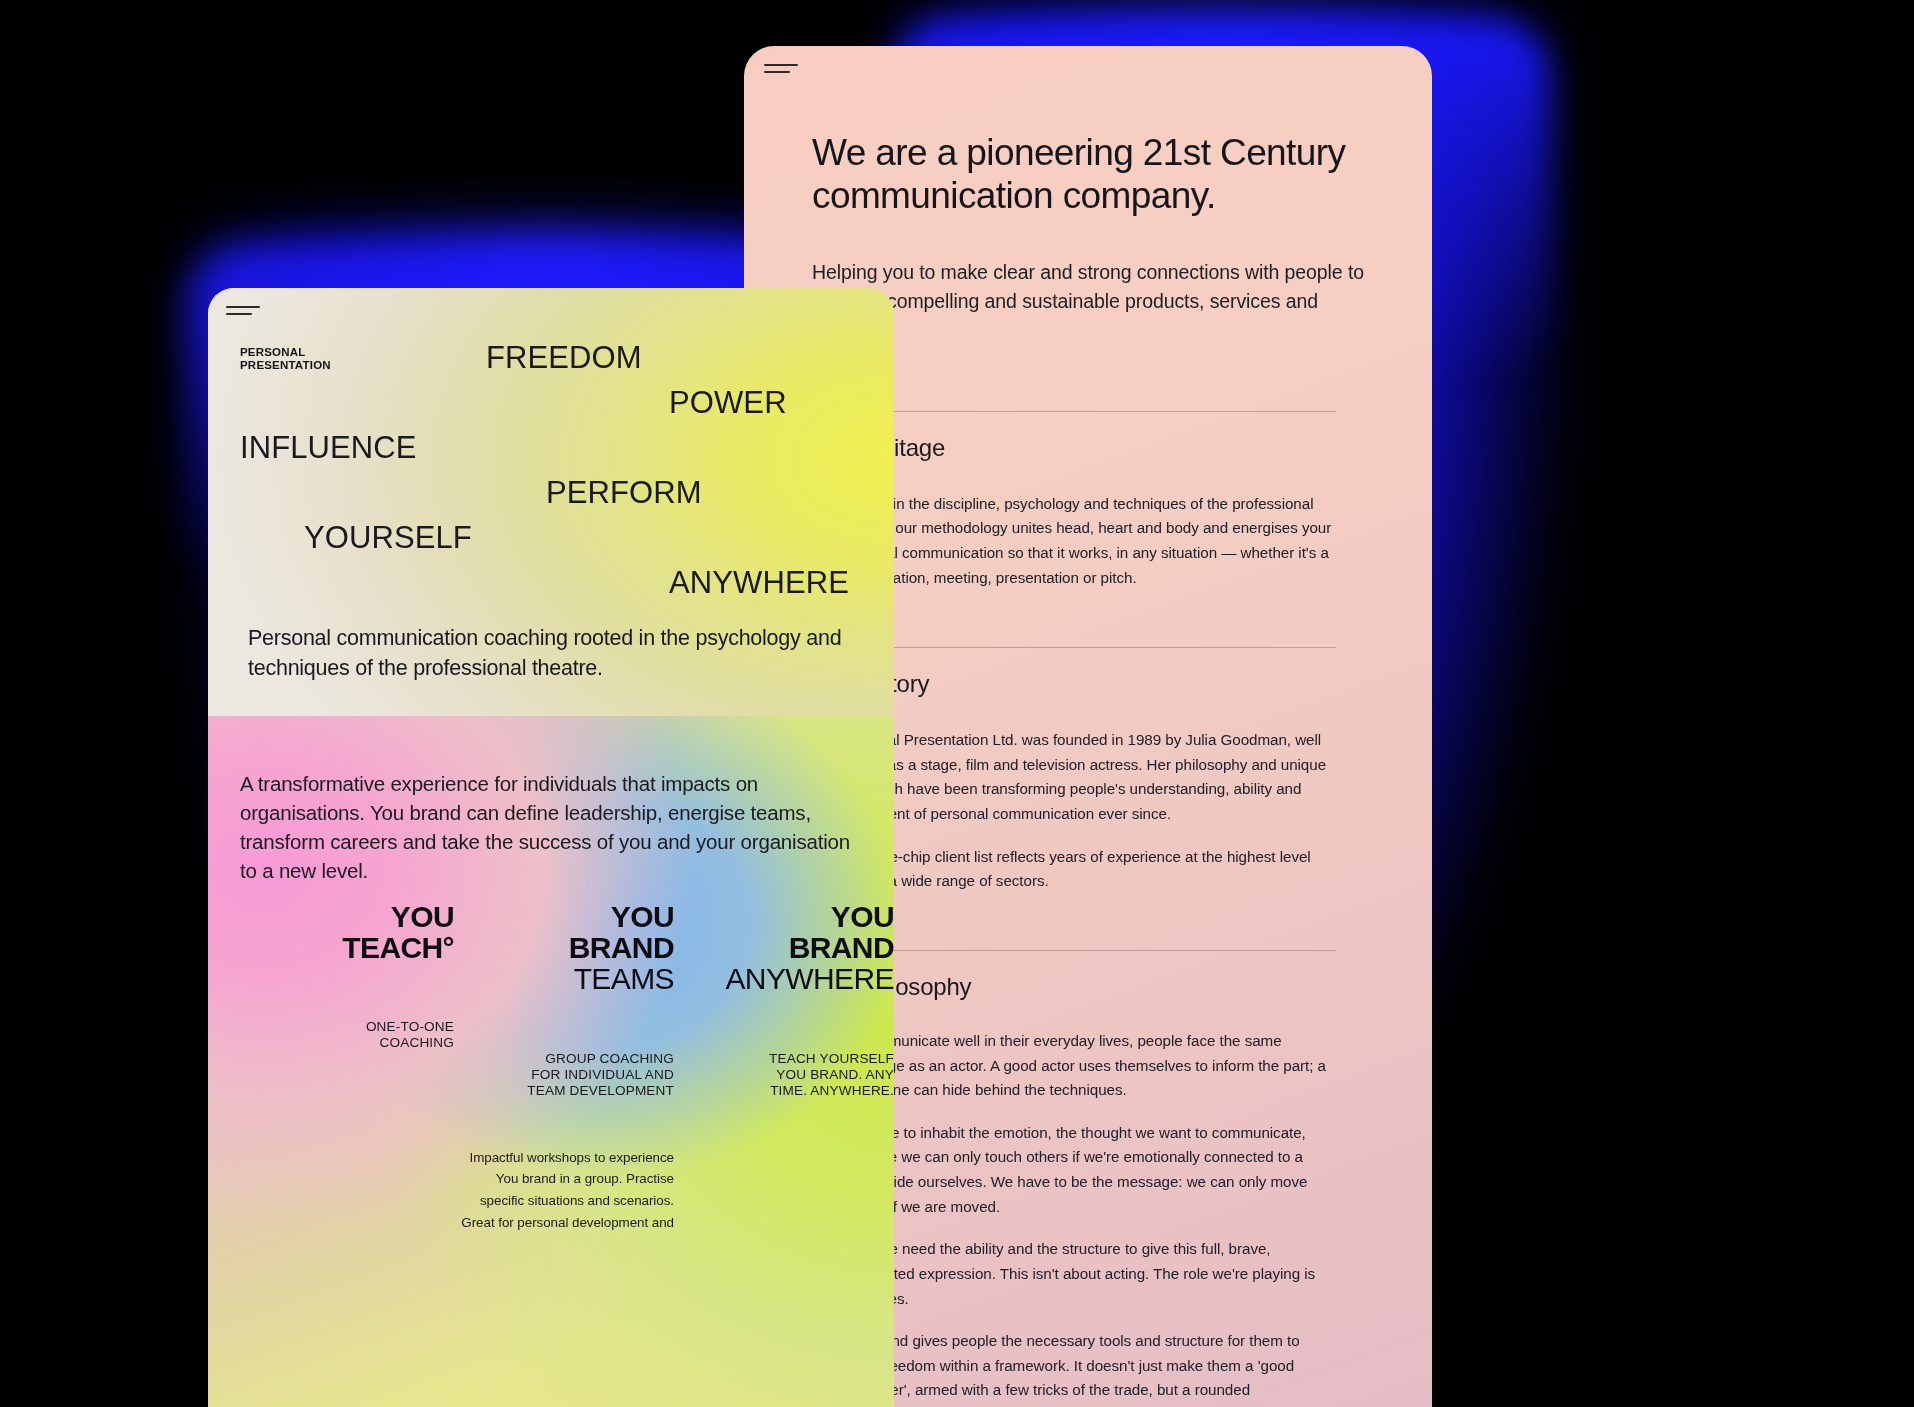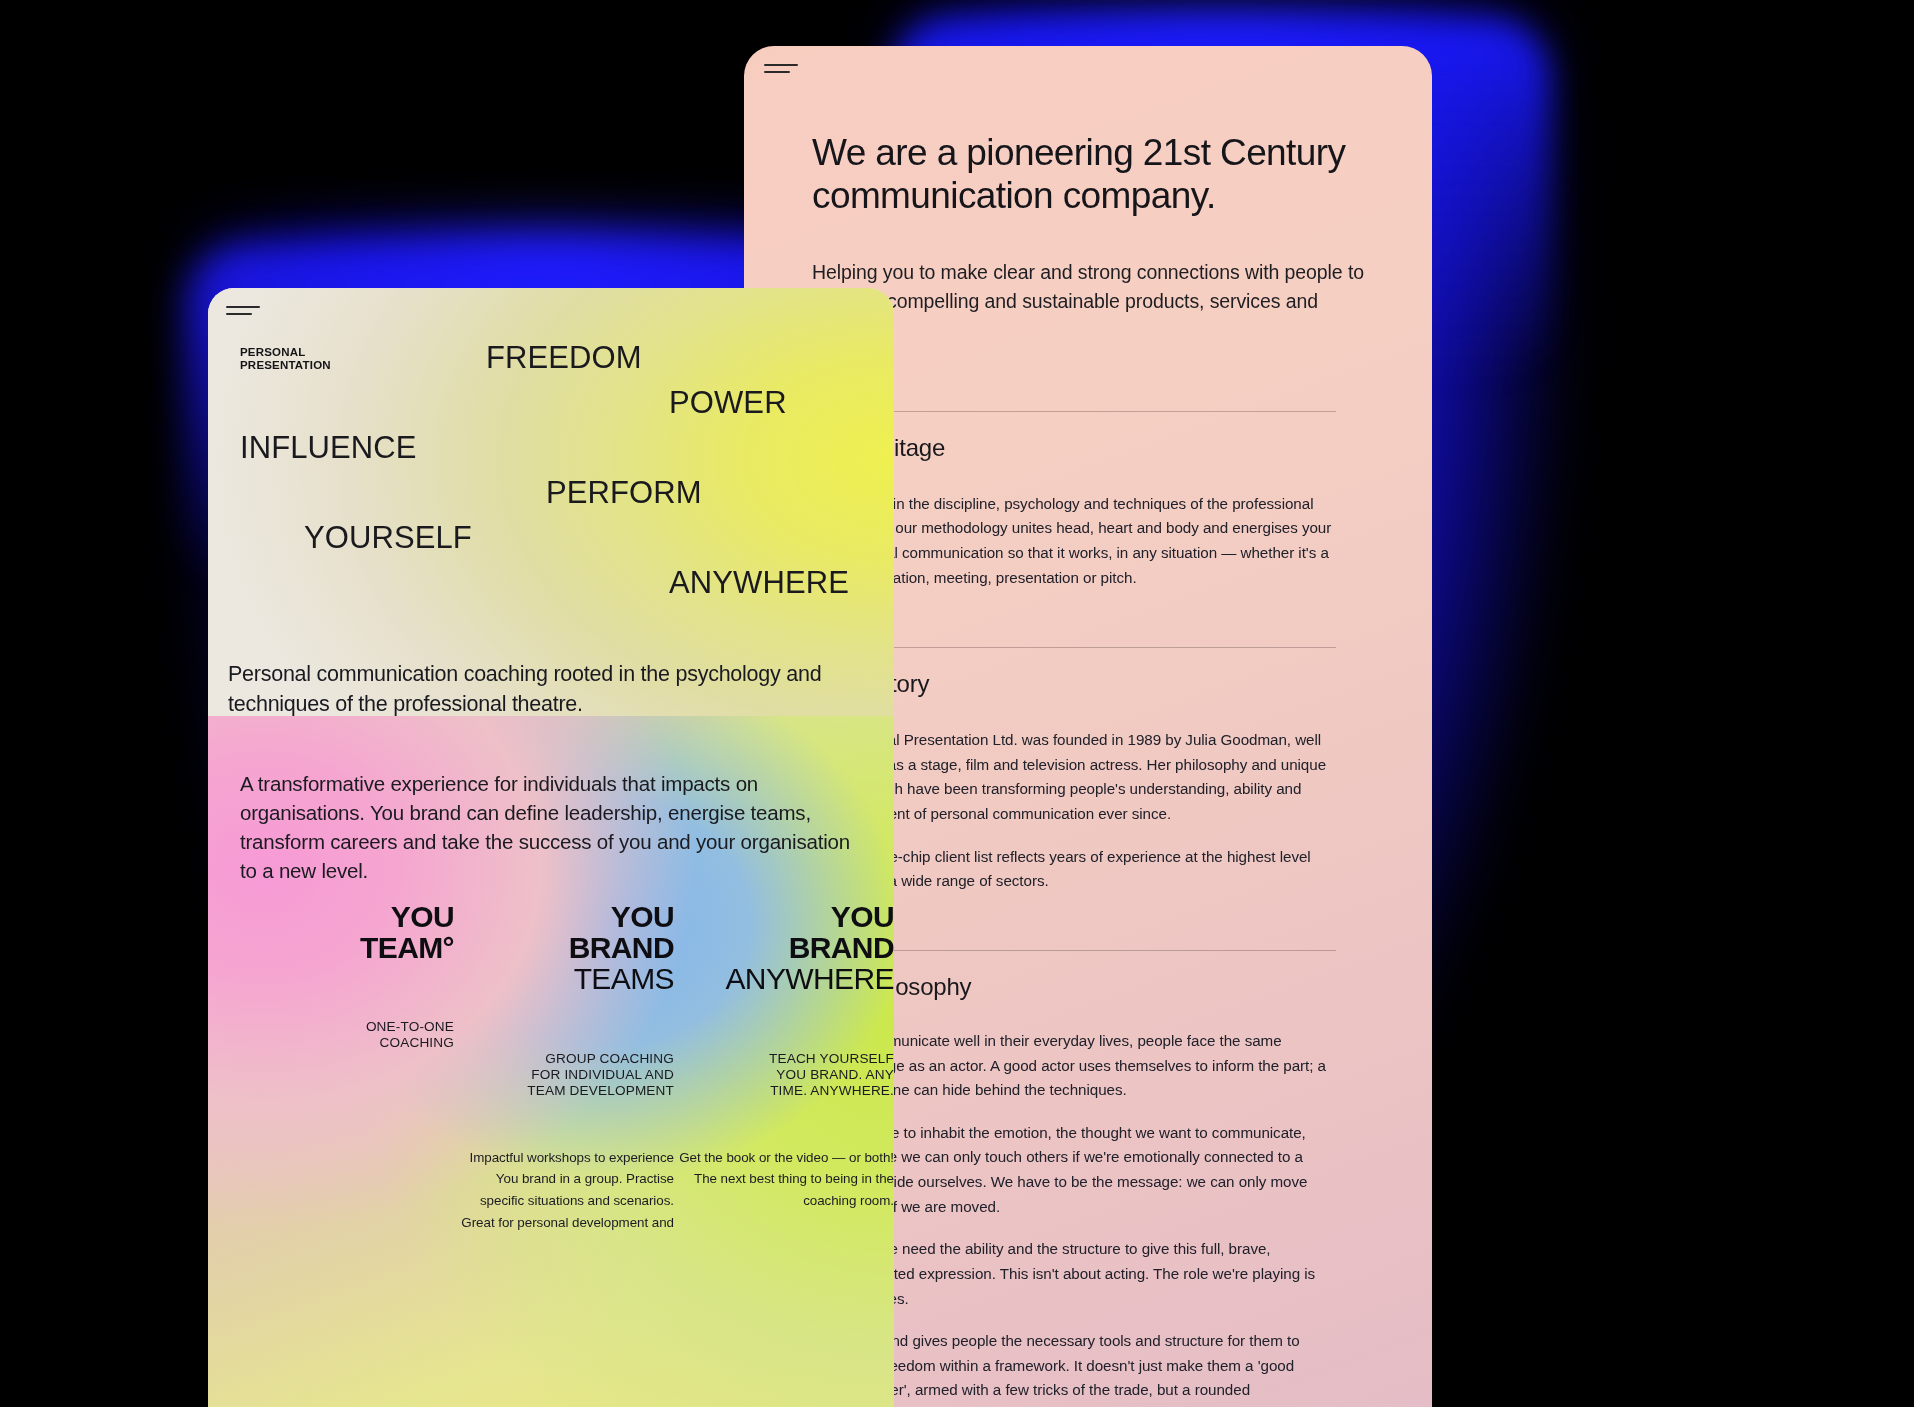--- a/index.html
+++ b/index.html
@@ -102,22 +102,22 @@
   .brand-logo {
     position: absolute; left: 32px; top: 58px;
     font-size: 11.5px; font-weight: 700; line-height: 1.14;
     letter-spacing: 0.2px; color: #141418; text-transform: uppercase;
   }
   .word {
     position: absolute; font-size: 31px; font-weight: 400; color: #1a1a1e;
     letter-spacing: 0.1px; white-space: nowrap;
   }
   .front-lede {
-    position: absolute; left: 20px; top: 336px; width: 632px;
-    font-size: 21.5px; line-height: 1.38; color: #191920; letter-spacing: -0.25px; margin-top: 36px;
+    position: absolute; left: 40px; top: 336px; width: 632px;
+    font-size: 21.5px; line-height: 1.38; color: #191920; letter-spacing: -0.25px;
   }
   .mid-lede {
     position: absolute; left: 32px; top: 53px; width: 632px;
     font-size: 20.5px; line-height: 1.42; color: #1a1a20; letter-spacing: -0.2px;
   }
   .cols { position: absolute; left: 26px; top: 185px; width: 720px; display: flex; }
   .col { width: 220px; text-align: right; }
   .col + .col { margin-left: 0; }
   .col-title {
     font-size: 30px; font-weight: 700; line-height: 1.04; color: #0e0e12;
@@ -205,21 +205,21 @@
     </div>
 
     <div class="panel-mid">
       <p class="mid-lede">A transformative experience for individuals that impacts on organisations. You brand can define leadership, energise teams, transform careers and take the success of you and your organisation to a new level.</p>
 
       <div class="cols">
 
         <div class="col">
           <div class="col-title">
             <div>YOU</div>
-            <div>TEAM°</div>
+            <div>TEACH°</div>
           </div>
           <div class="col-caption">
               <div>ONE-TO-ONE</div>
               <div>COACHING</div>
             </div>
         </div>
 
         <div class="col">
           <div class="col-title">
             <div>YOU</div>
@@ -238,19 +238,18 @@
           <div class="col-title">
             <div>YOU</div>
             <div>BRAND</div>
             <div class="light">ANYWHERE</div>
           </div>
           <div class="col-caption">
               <div>TEACH YOURSELF</div>
               <div>YOU BRAND. ANY</div>
               <div>TIME. ANYWHERE.</div>
             </div>
-          <div class="col-body">Get the book or the video — or both! The next best thing to being in the coaching room.</div>
         </div>
 
       </div>
     </div>
   </div>
 </div>
 
 </body></html>

